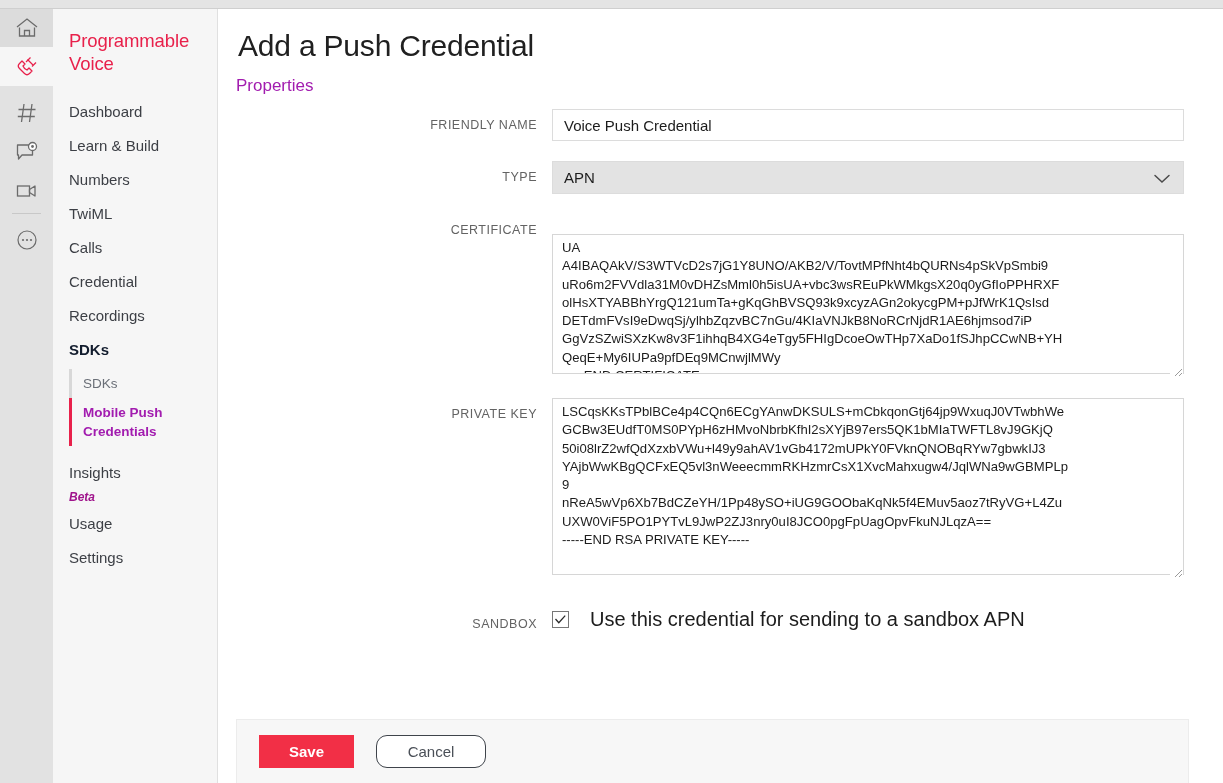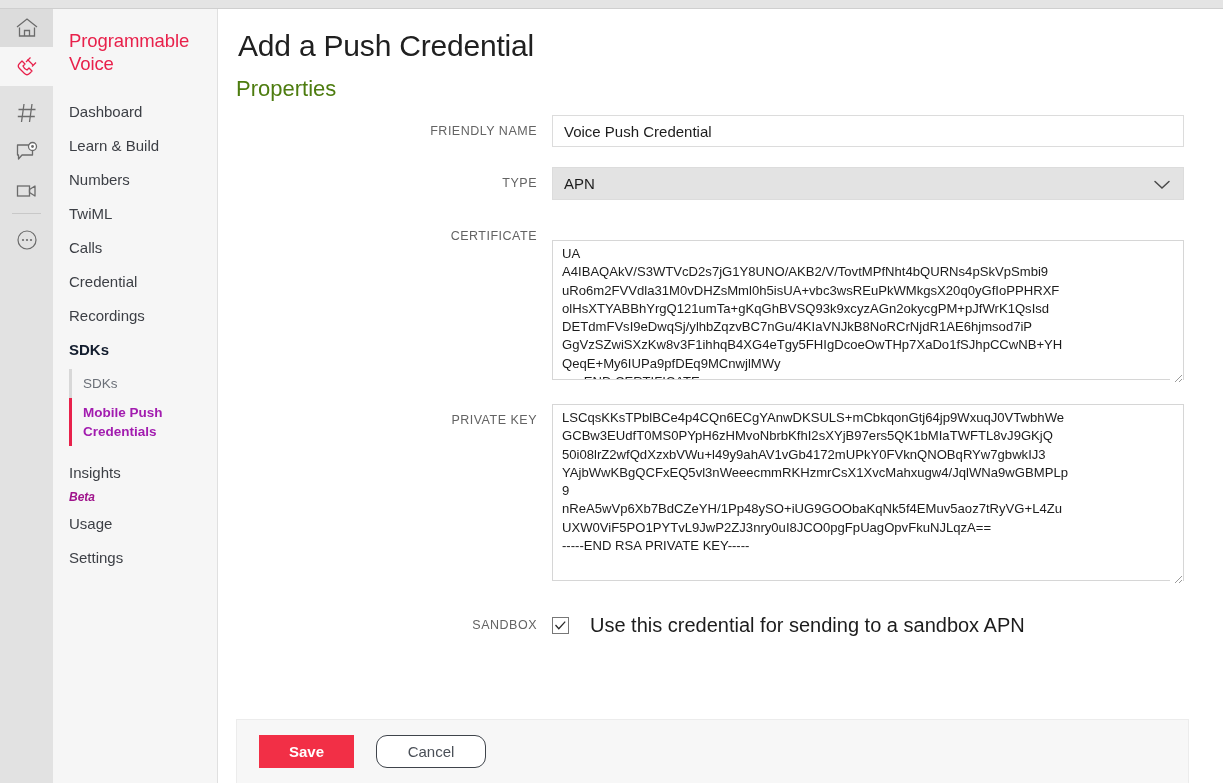--- a/index.html
+++ b/index.html
@@ -131,22 +131,22 @@
 
   .page-title {
     font-size: 30px;
     color: #202020;
     font-weight: normal;
     margin: 0;
     padding: 20px 0 0 19px;
     letter-spacing: -0.2px;
   }
   .section-link {
-    font-size: 22px;
-    color: #4d7c0f;
+    font-size: 17px;
+    color: #a21caf;
     padding: 13px 0 0 17px;
     cursor: pointer;
     display: inline-block;
   }
 
   
   .form {
     padding-top: 13px;
   }
   .row {
@@ -231,21 +231,21 @@
   .resize-grip {
     position: absolute;
     right: 1px; bottom: 1px;
     width: 13px; height: 13px;
     background: #fff;
     pointer-events: none;
   }
   .resize-grip svg { display: block; }
 
   
-  .sandbox-row { margin-top: 24px; margin-bottom: 16px; }
+  .sandbox-row { margin-top: 24px; margin-bottom: 16px; align-items: flex-end; }
   .check-line {
     display: flex;
     align-items: center;
     padding-top: 5px;
   }
   .checkbox {
     width: 17px; height: 17px;
     border: 1px solid #777;
     background: #fff;
     display: flex;

